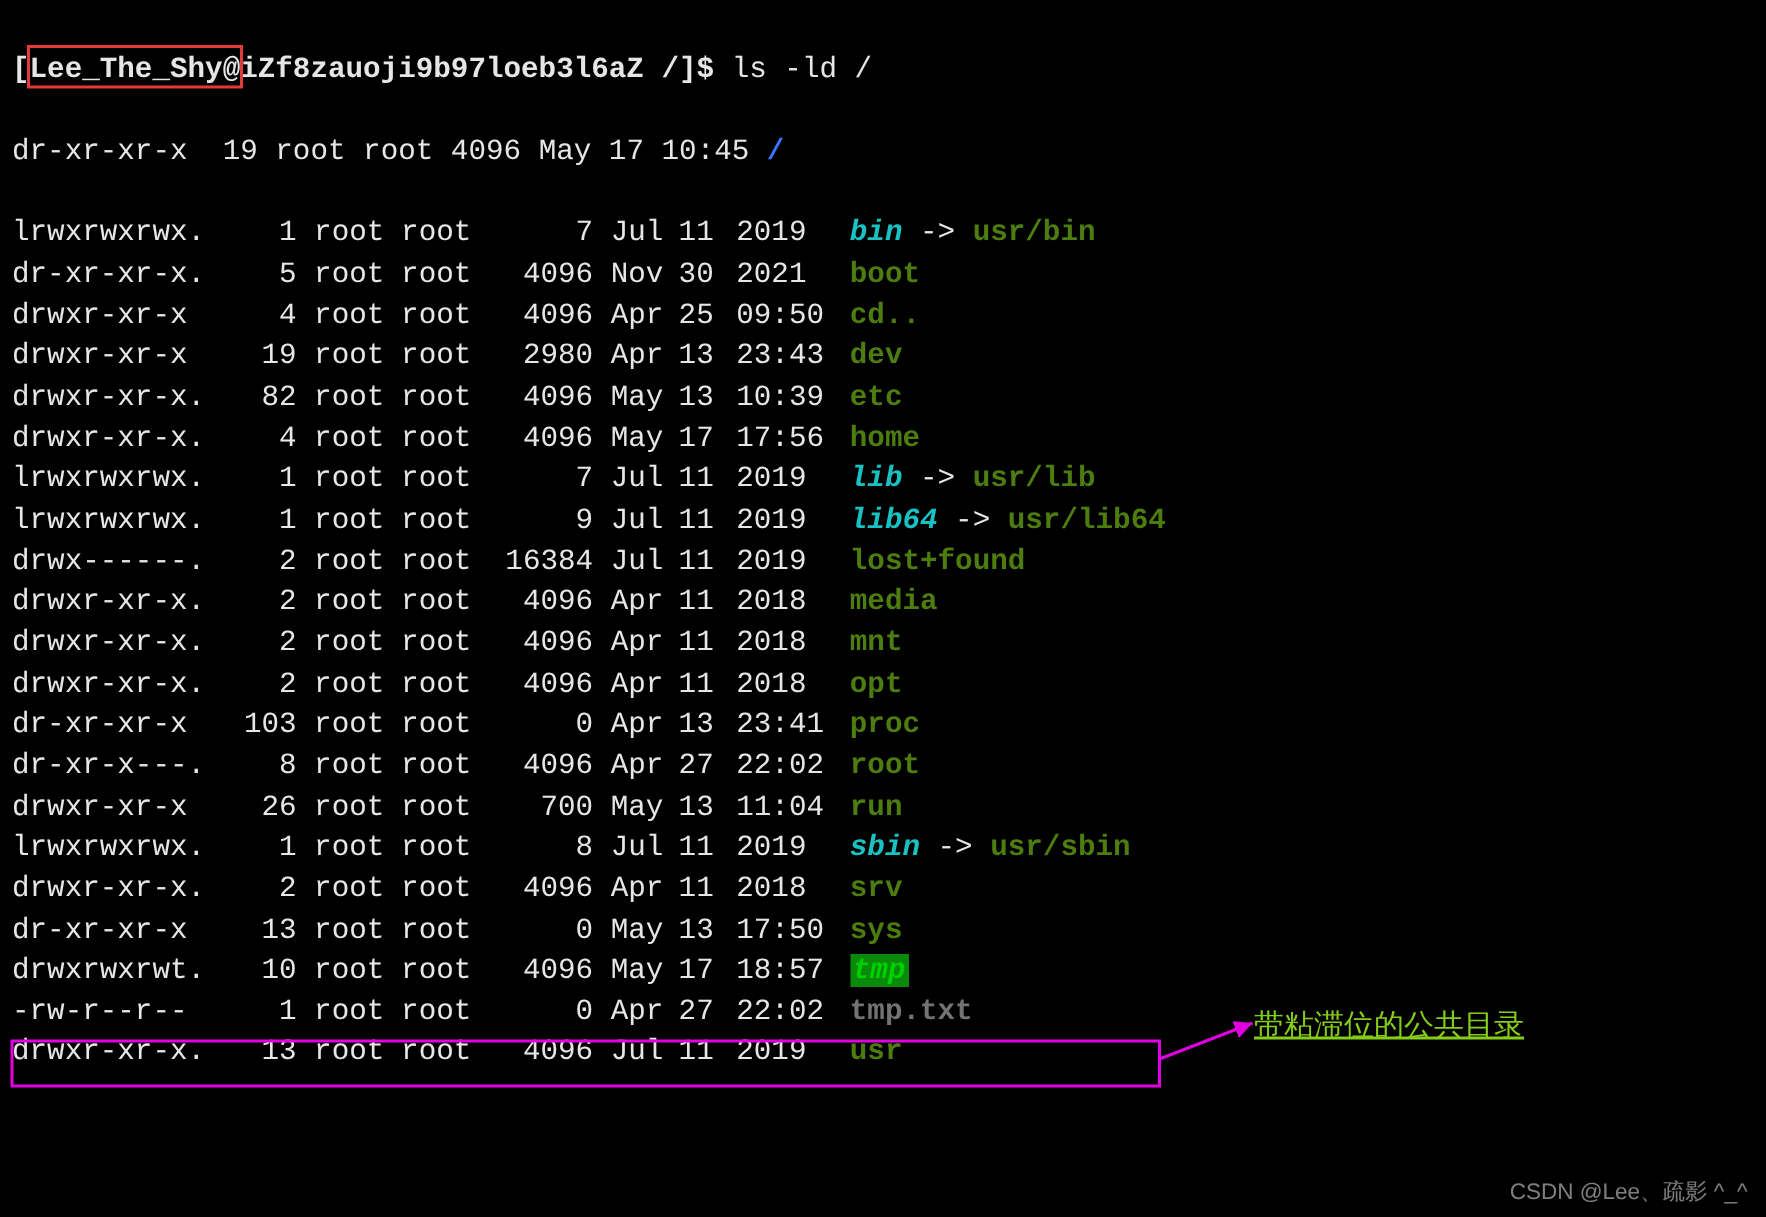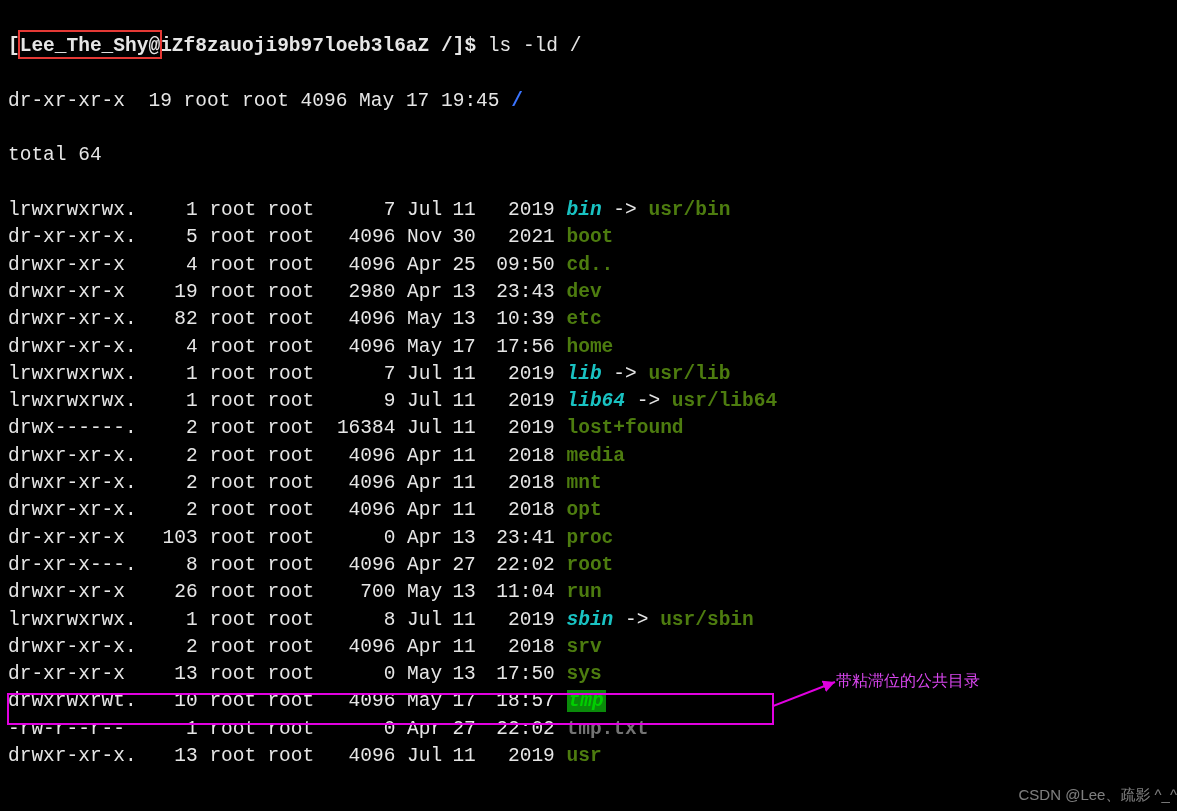--- a/index.html
+++ b/index.html
@@ -50,52 +50,52 @@
   .magenta-arrow {
     position: absolute;
     left: 773px;
     top: 678px;
     pointer-events: none;
   }
   .magenta-label {
     position: absolute;
     left: 836px;
     top: 670px;
-    color: #d946ef;
+    color: #84cc16;
     font-family: sans-serif;
-    font-size: 16px;
+    font-size: 20px;
     pointer-events: none;
+    text-decoration: underline;
   }
   .watermark {
     position: absolute;
-    right: 0;
+    right: 12px;
     bottom: 6px;
     color: rgba(230,230,230,0.55);
     font-family: sans-serif;
     font-size: 15px;
     pointer-events: none;
   }
 
   
   .col-perm  { display:inline-block; width: 130px; }
   .col-links { display:inline-block; width: 48px; text-align:right; }
   .col-owner { display:inline-block; width: 58px; }
   .col-group { display:inline-block; width: 58px; }
   .col-size  { display:inline-block; width: 70px; text-align:right; }
   .col-month { display:inline-block; width: 42px; }
   .col-day   { display:inline-block; width: 30px; text-align:center; }
-  .col-time  { display:inline-block; width: 64px; text-align:right; }
+  .col-time  { display:inline-block; width: 64px; }
 </style>
 </head>
 <body>
 
 <div class="term">
 <div><span class="bold"><span>[</span><span>Lee_The_Shy@iZf8zauoji9b97loeb3l6aZ</span><span> /</span><span>]$ </span></span><span>ls -ld /</span></div>
-<div><span>dr-xr-xr-x</span>  <span>19</span> <span>root</span> <span>root</span> <span>4096</span> <span>May</span> <span>17</span> <span>19:45</span> <span class="fg-bblue">/</span></div>
-<div>total 64</div>
+<div><span>dr-xr-xr-x</span>  <span>19</span> <span>root</span> <span>root</span> <span>4096</span> <span>May</span> <span>17</span> <span>10:45</span> <span class="fg-bblue">/</span></div>
 <div id="rows-container"><div><span class="col-perm">lrwxrwxrwx.</span> <span class="col-links">1</span> <span class="col-owner">root</span><span class="col-group">root</span><span class="col-size">7</span> <span class="col-month">Jul</span><span class="col-day">11</span> <span class="col-time">2019</span> <span class="fg-cyan bold">bin</span> -&gt; <span class="fg-blue bold">usr/bin</span></div><div><span class="col-perm">dr-xr-xr-x.</span> <span class="col-links">5</span> <span class="col-owner">root</span><span class="col-group">root</span><span class="col-size">4096</span> <span class="col-month">Nov</span><span class="col-day">30</span> <span class="col-time">2021</span> <span class="fg-blue bold">boot</span></div><div><span class="col-perm">drwxr-xr-x</span> <span class="col-links">4</span> <span class="col-owner">root</span><span class="col-group">root</span><span class="col-size">4096</span> <span class="col-month">Apr</span><span class="col-day">25</span> <span class="col-time">09:50</span> <span class="fg-blue bold">cd..</span></div><div><span class="col-perm">drwxr-xr-x</span> <span class="col-links">19</span> <span class="col-owner">root</span><span class="col-group">root</span><span class="col-size">2980</span> <span class="col-month">Apr</span><span class="col-day">13</span> <span class="col-time">23:43</span> <span class="fg-blue bold">dev</span></div><div><span class="col-perm">drwxr-xr-x.</span> <span class="col-links">82</span> <span class="col-owner">root</span><span class="col-group">root</span><span class="col-size">4096</span> <span class="col-month">May</span><span class="col-day">13</span> <span class="col-time">10:39</span> <span class="fg-blue bold">etc</span></div><div><span class="col-perm">drwxr-xr-x.</span> <span class="col-links">4</span> <span class="col-owner">root</span><span class="col-group">root</span><span class="col-size">4096</span> <span class="col-month">May</span><span class="col-day">17</span> <span class="col-time">17:56</span> <span class="fg-blue bold">home</span></div><div><span class="col-perm">lrwxrwxrwx.</span> <span class="col-links">1</span> <span class="col-owner">root</span><span class="col-group">root</span><span class="col-size">7</span> <span class="col-month">Jul</span><span class="col-day">11</span> <span class="col-time">2019</span> <span class="fg-cyan bold">lib</span> -&gt; <span class="fg-blue bold">usr/lib</span></div><div><span class="col-perm">lrwxrwxrwx.</span> <span class="col-links">1</span> <span class="col-owner">root</span><span class="col-group">root</span><span class="col-size">9</span> <span class="col-month">Jul</span><span class="col-day">11</span> <span class="col-time">2019</span> <span class="fg-cyan bold">lib64</span> -&gt; <span class="fg-blue bold">usr/lib64</span></div><div><span class="col-perm">drwx------.</span> <span class="col-links">2</span> <span class="col-owner">root</span><span class="col-group">root</span><span class="col-size">16384</span> <span class="col-month">Jul</span><span class="col-day">11</span> <span class="col-time">2019</span> <span class="fg-blue bold">lost+found</span></div><div><span class="col-perm">drwxr-xr-x.</span> <span class="col-links">2</span> <span class="col-owner">root</span><span class="col-group">root</span><span class="col-size">4096</span> <span class="col-month">Apr</span><span class="col-day">11</span> <span class="col-time">2018</span> <span class="fg-blue bold">media</span></div><div><span class="col-perm">drwxr-xr-x.</span> <span class="col-links">2</span> <span class="col-owner">root</span><span class="col-group">root</span><span class="col-size">4096</span> <span class="col-month">Apr</span><span class="col-day">11</span> <span class="col-time">2018</span> <span class="fg-blue bold">mnt</span></div><div><span class="col-perm">drwxr-xr-x.</span> <span class="col-links">2</span> <span class="col-owner">root</span><span class="col-group">root</span><span class="col-size">4096</span> <span class="col-month">Apr</span><span class="col-day">11</span> <span class="col-time">2018</span> <span class="fg-blue bold">opt</span></div><div><span class="col-perm">dr-xr-xr-x</span> <span class="col-links">103</span> <span class="col-owner">root</span><span class="col-group">root</span><span class="col-size">0</span> <span class="col-month">Apr</span><span class="col-day">13</span> <span class="col-time">23:41</span> <span class="fg-blue bold">proc</span></div><div><span class="col-perm">dr-xr-x---.</span> <span class="col-links">8</span> <span class="col-owner">root</span><span class="col-group">root</span><span class="col-size">4096</span> <span class="col-month">Apr</span><span class="col-day">27</span> <span class="col-time">22:02</span> <span class="fg-blue bold">root</span></div><div><span class="col-perm">drwxr-xr-x</span> <span class="col-links">26</span> <span class="col-owner">root</span><span class="col-group">root</span><span class="col-size">700</span> <span class="col-month">May</span><span class="col-day">13</span> <span class="col-time">11:04</span> <span class="fg-blue bold">run</span></div><div><span class="col-perm">lrwxrwxrwx.</span> <span class="col-links">1</span> <span class="col-owner">root</span><span class="col-group">root</span><span class="col-size">8</span> <span class="col-month">Jul</span><span class="col-day">11</span> <span class="col-time">2019</span> <span class="fg-cyan bold">sbin</span> -&gt; <span class="fg-blue bold">usr/sbin</span></div><div><span class="col-perm">drwxr-xr-x.</span> <span class="col-links">2</span> <span class="col-owner">root</span><span class="col-group">root</span><span class="col-size">4096</span> <span class="col-month">Apr</span><span class="col-day">11</span> <span class="col-time">2018</span> <span class="fg-blue bold">srv</span></div><div><span class="col-perm">dr-xr-xr-x</span> <span class="col-links">13</span> <span class="col-owner">root</span><span class="col-group">root</span><span class="col-size">0</span> <span class="col-month">May</span><span class="col-day">13</span> <span class="col-time">17:50</span> <span class="fg-blue bold">sys</span></div><div><span class="col-perm">drwxrwxrwt.</span> <span class="col-links">10</span> <span class="col-owner">root</span><span class="col-group">root</span><span class="col-size">4096</span> <span class="col-month">May</span><span class="col-day">17</span> <span class="col-time">18:57</span> <span class="tmp bold">tmp</span></div><div><span class="col-perm">-rw-r--r--</span> <span class="col-links">1</span> <span class="col-owner">root</span><span class="col-group">root</span><span class="col-size">0</span> <span class="col-month">Apr</span><span class="col-day">27</span> <span class="col-time">22:02</span> <span class="fg-white bold">tmp.txt</span></div><div><span class="col-perm">drwxr-xr-x.</span> <span class="col-links">13</span> <span class="col-owner">root</span><span class="col-group">root</span><span class="col-size">4096</span> <span class="col-month">Jul</span><span class="col-day">11</span> <span class="col-time">2019</span> <span class="fg-blue bold">usr</span></div></div>
 </div>
 
 <div class="red-box"></div>
 <div class="magenta-box"></div>
 <svg class="magenta-arrow" width="70" height="30">
   <defs>
     <marker id="ah" markerWidth="8" markerHeight="8" refX="6" refY="3" orient="auto">
       <path d="M0,0 L6,3 L0,6 Z" fill="#e100e1"></path>
     </marker>

